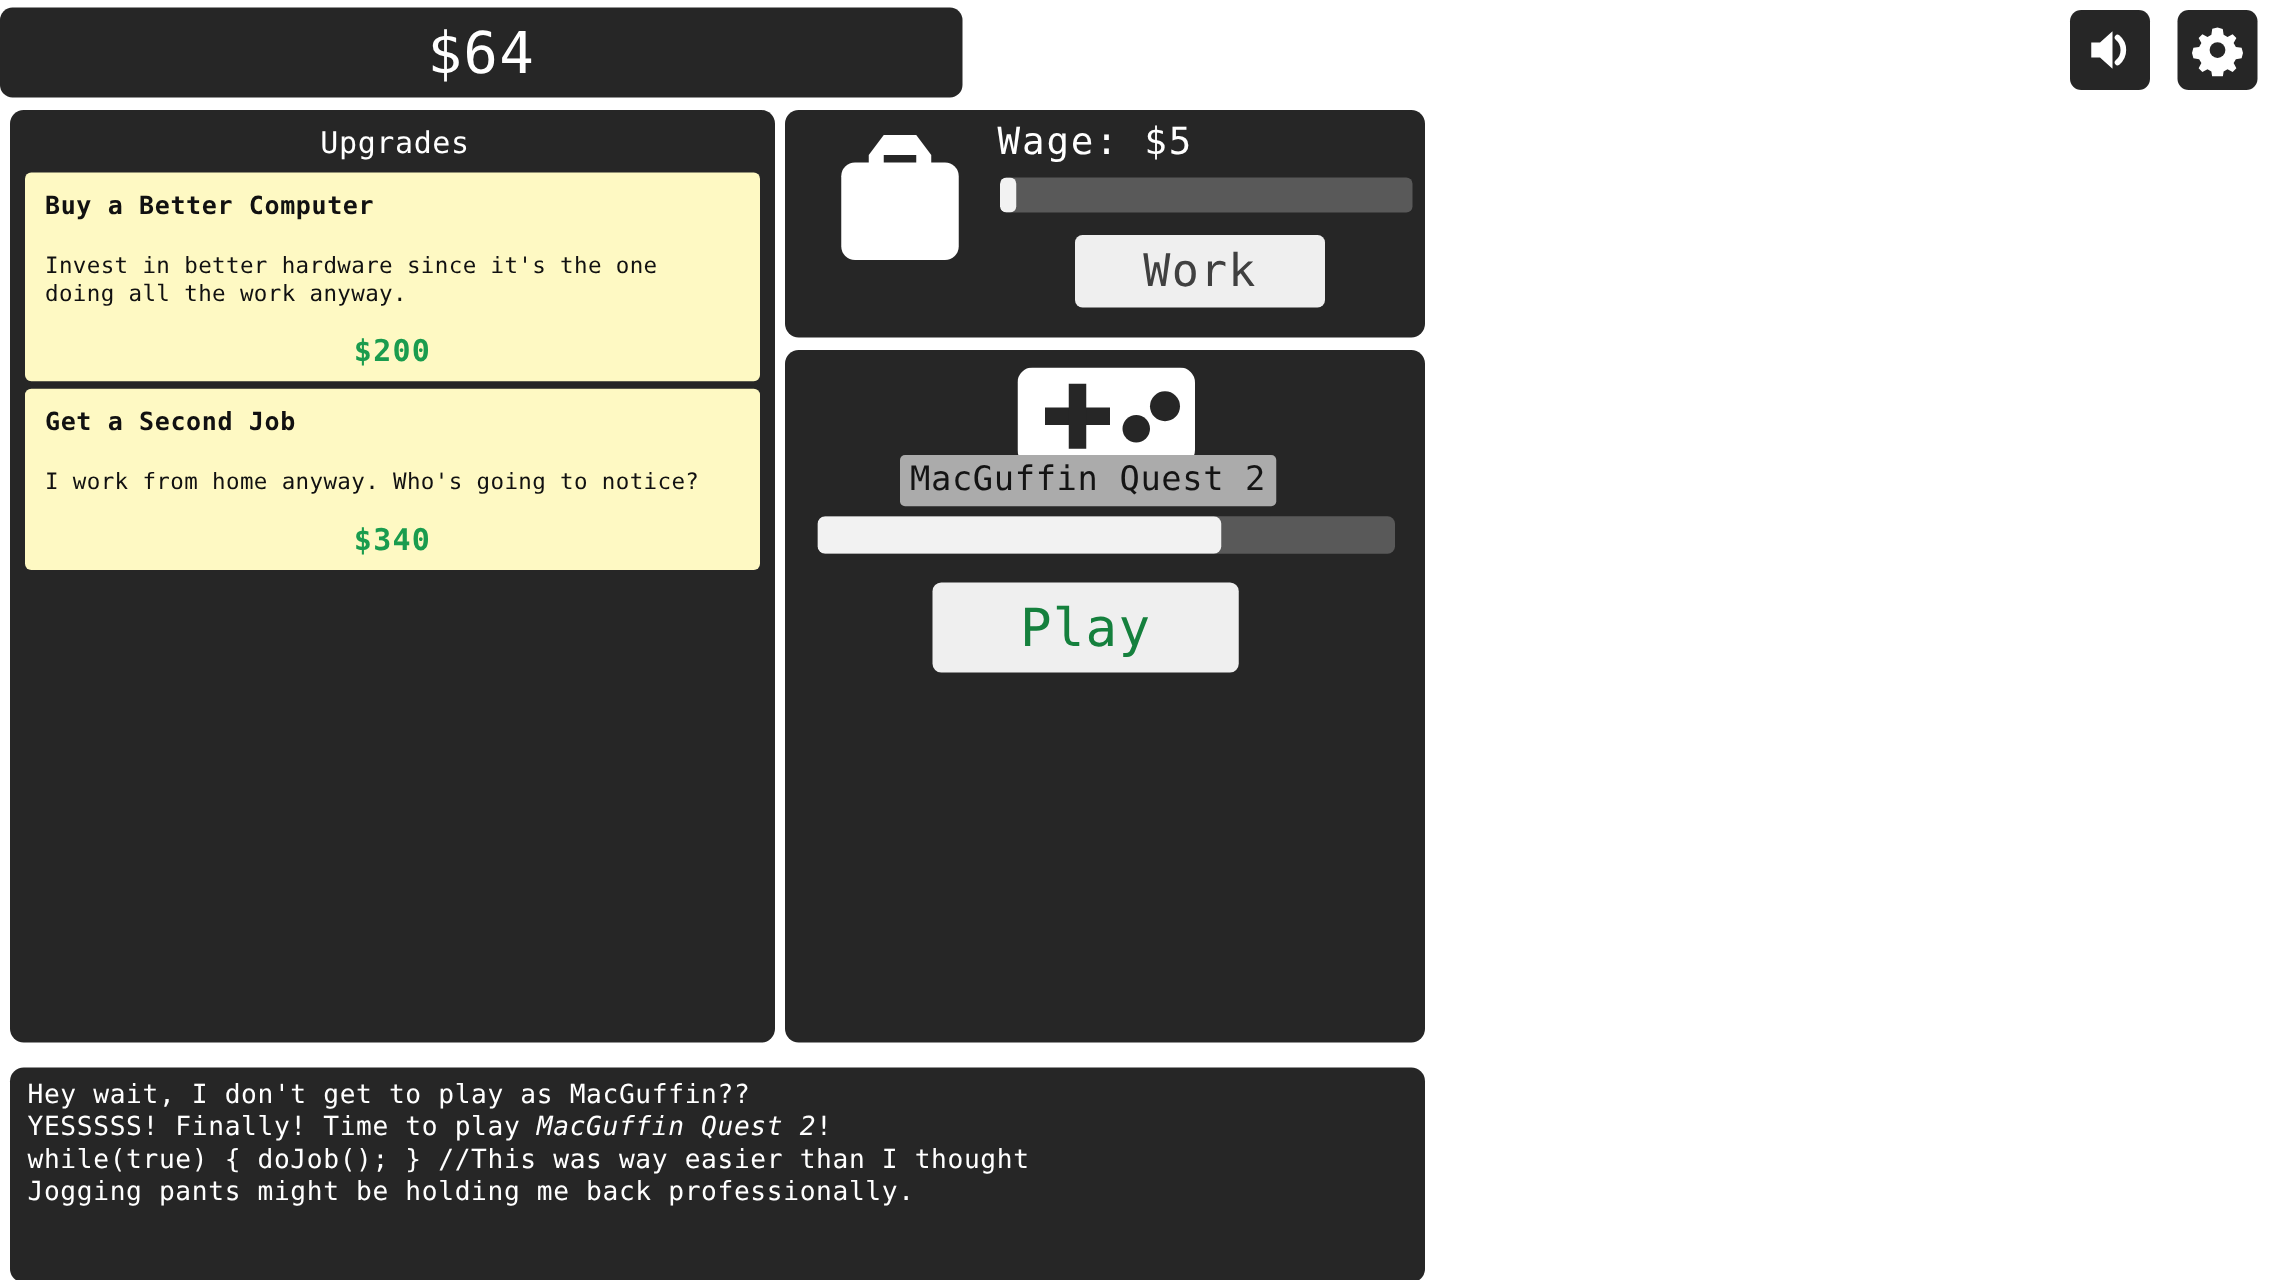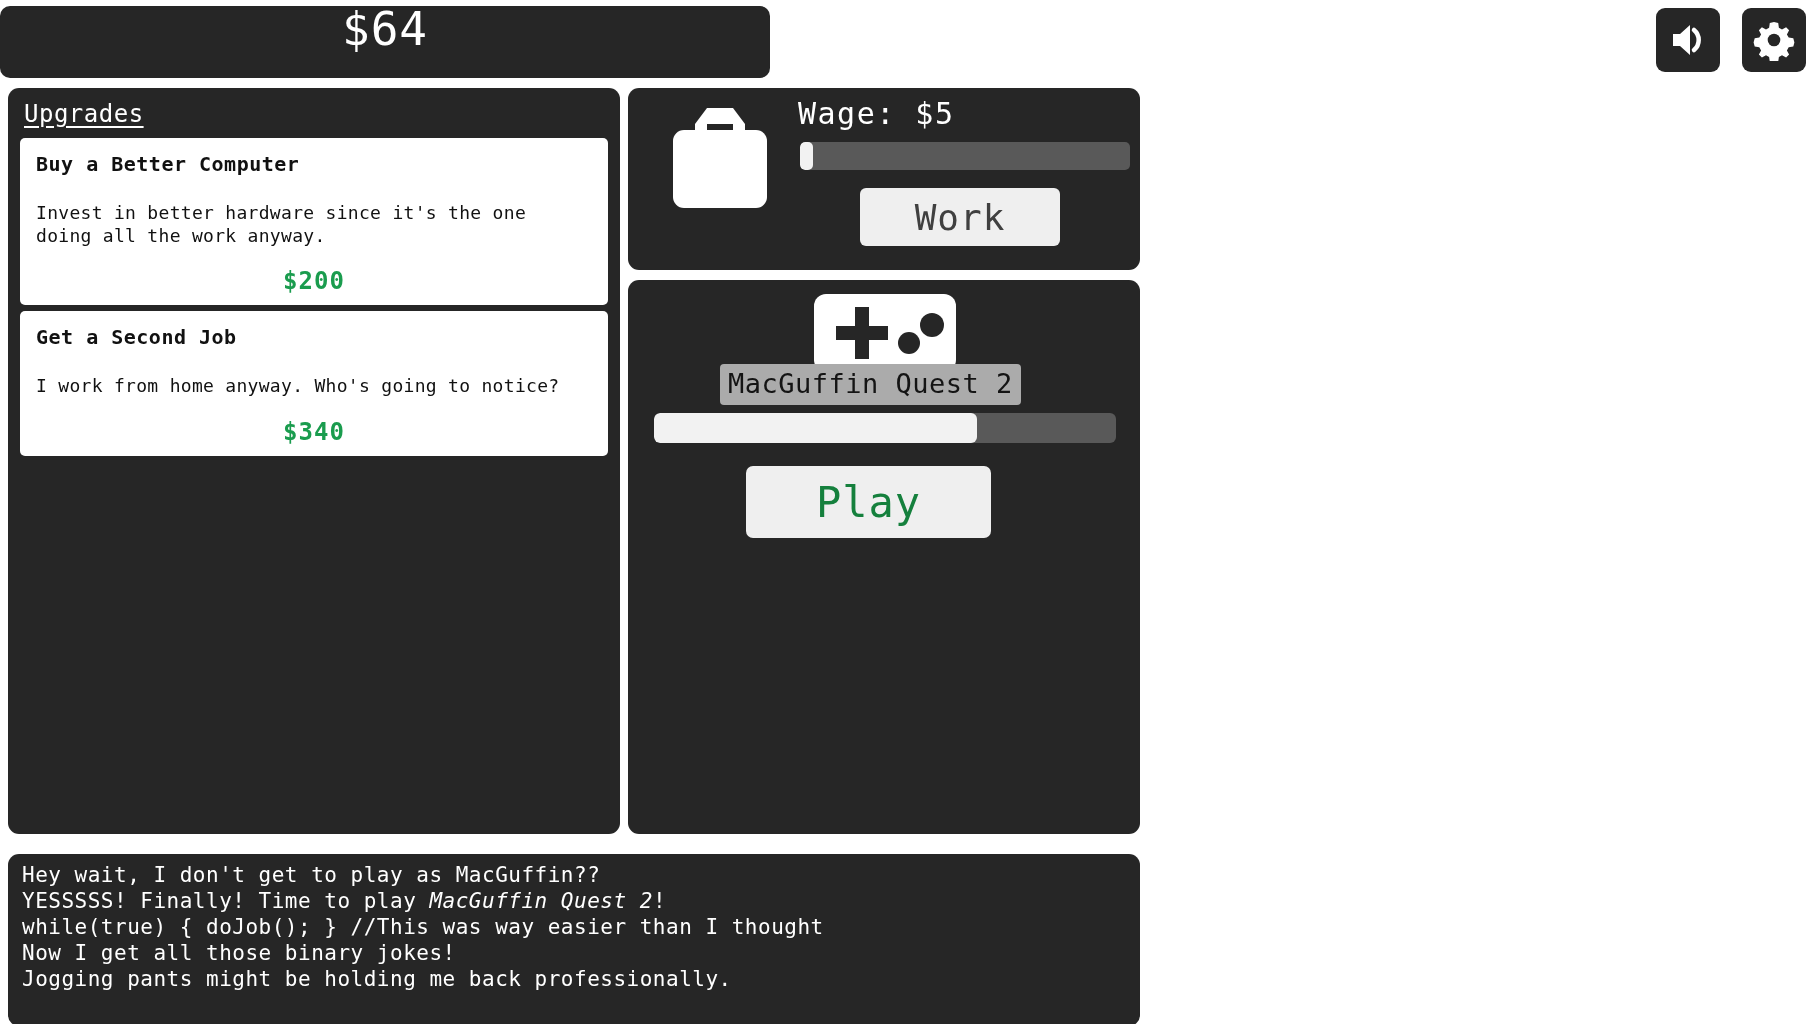--- a/index.html
+++ b/index.html
@@ -22,21 +22,21 @@
   
   .money-bar {
     position: absolute;
     left: 0px;
     top: 6px;
     width: 770px;
     height: 72px;
     background: #262626;
     border-radius: 10px;
     display: flex;
-    align-items: flex-start;
+    align-items: center;
     justify-content: center;
   }
   .money-text {
     color: #ffffff;
     font-size: 46px;
     line-height: 1;
     letter-spacing: 1px;
     font-family: "DejaVu Sans Mono", "Liberation Mono", monospace;
   }
 
@@ -71,28 +71,28 @@
     left: 8px;
     top: 88px;
     width: 612px;
     height: 746px;
     padding: 10px 12px;
   }
 
   .panel-title {
     color: #ffffff;
     font-size: 24px;
-    text-decoration: underline;
     text-underline-offset: 4px;
     margin: 2px 0 10px 4px;
     letter-spacing: 0.5px;
+    text-align: center;
   }
 
   .upgrade-card {
-    background: #ffffff;
+    background: #fef9c3;
     border-radius: 5px;
     padding: 14px 16px 10px 16px;
     margin-bottom: 6px;
     color: #111111;
   }
   .upgrade-name {
     font-size: 20px;
     font-weight: bold;
     letter-spacing: 0.5px;
     margin-bottom: 26px;
@@ -346,17 +346,16 @@
       <div class="game-bar-fill" style="width: 70%;"></div>
     </div>
 
     <div class="play-button">Play</div>
   </div>
 
   <div class="panel log-panel">
     <div class="log-line">Hey wait, I don't get to play as MacGuffin??</div>
     <div class="log-line">YESSSSS! Finally! Time to play <i>MacGuffin Quest 2</i>!</div>
     <div class="log-line">while(true) { doJob(); } //This was way easier than I thought</div>
-    <div class="log-line">Now I get all those binary jokes!</div>
     <div class="log-line">Jogging pants might be holding me back professionally.</div>
   </div>
 
 </div>
 
 </body></html>

